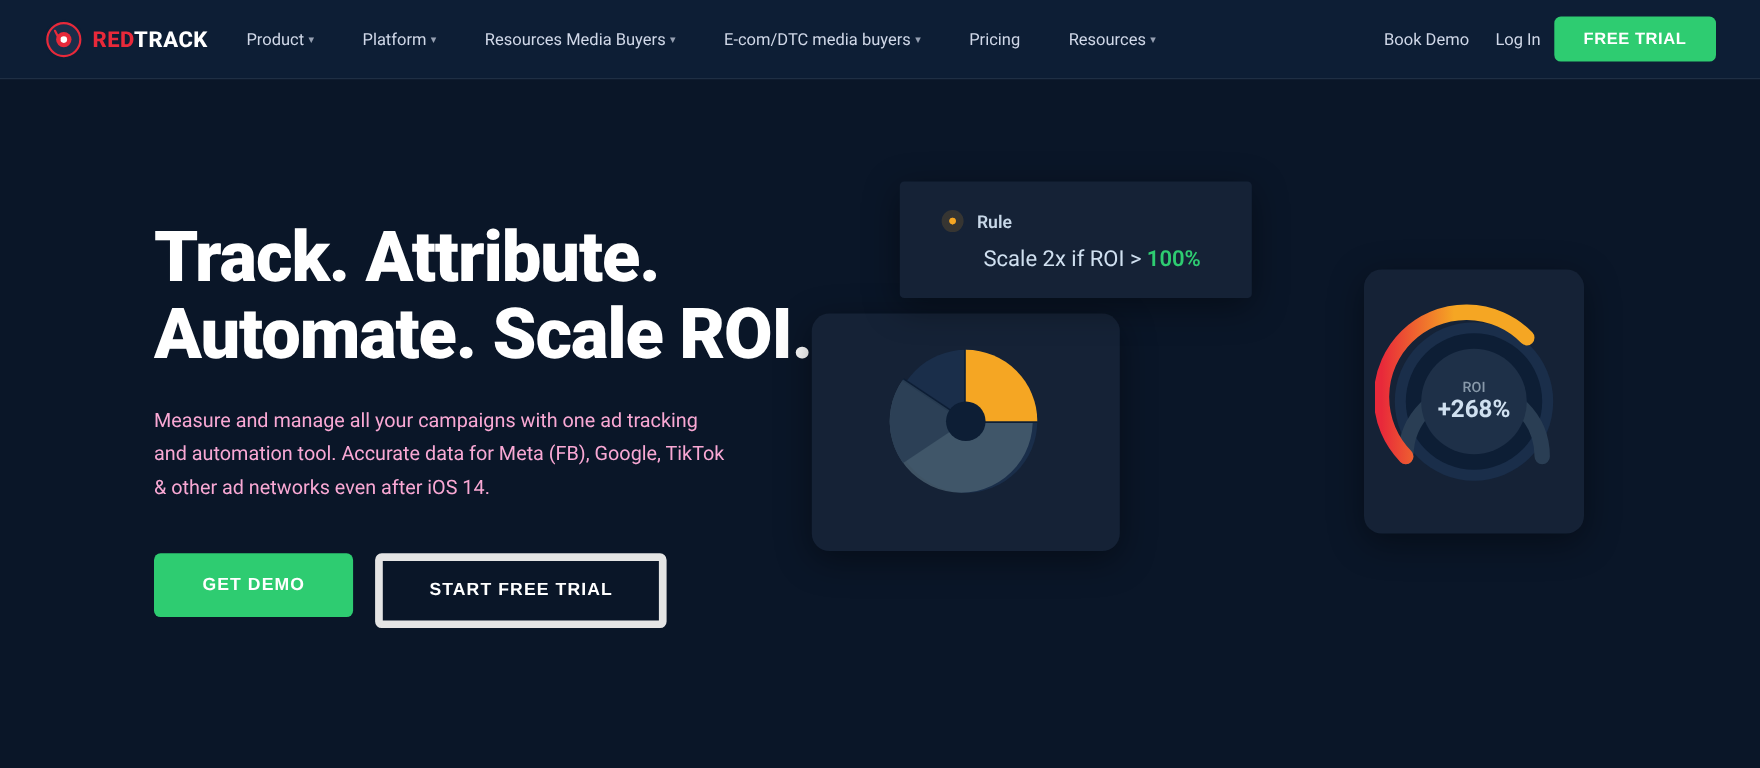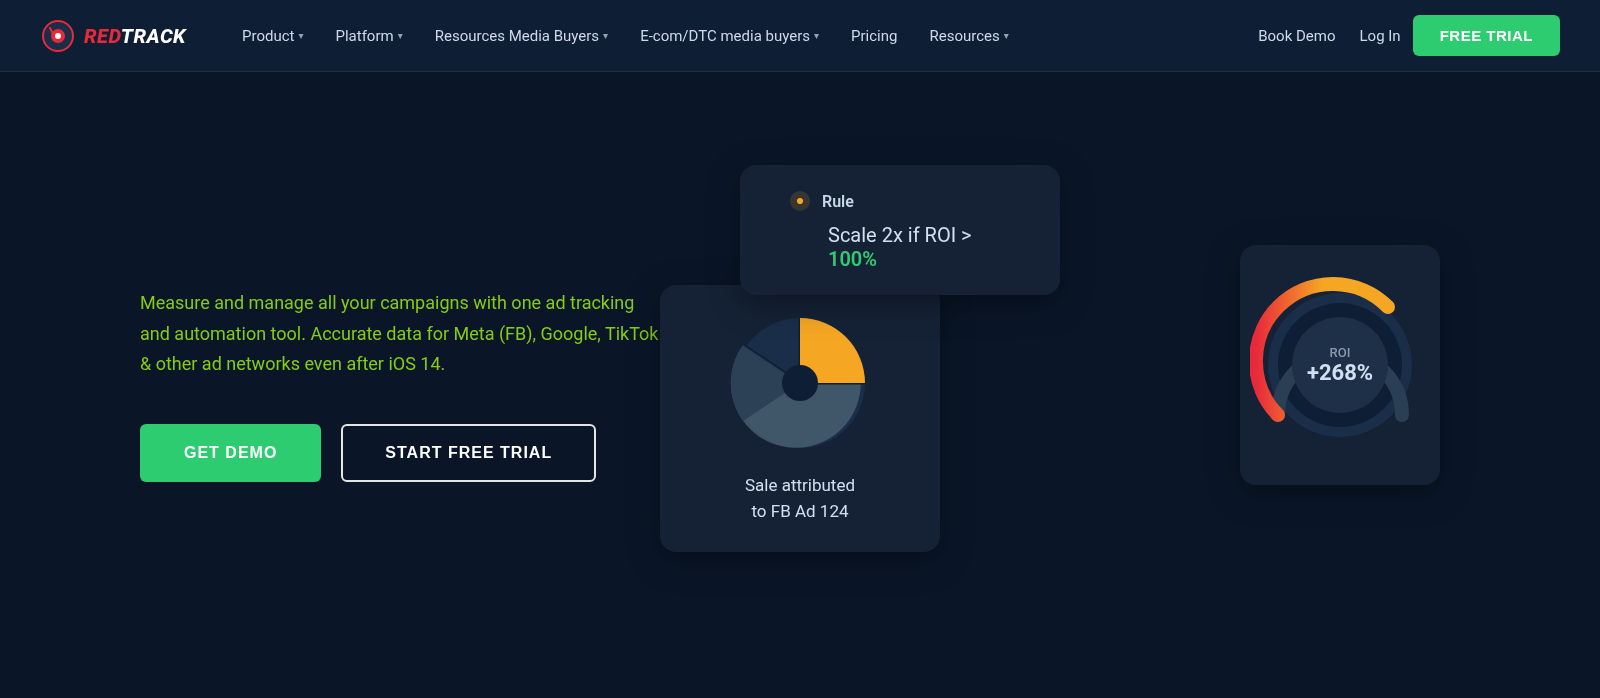--- a/index.html
+++ b/index.html
@@ -18,40 +18,39 @@
       align-items: center;
       padding: 0 40px;
       height: 72px;
       background: #0d1e35;
       border-bottom: 1px solid rgba(255,255,255,0.08);
     }
     .logo {
       display: flex;
       align-items: center;
       gap: 8px;
-      margin-right: 44px;
+      margin-right: 23px;
       flex-shrink: 0;
-      font-style: italic;
     }
     .logo-icon {
       width: 36px;
       height: 36px;
     }
     .logo-text {
       font-size: 20px;
       font-weight: 800;
       letter-spacing: 0.5px;
     }
     .logo-text span.red { color: #e8293a; }
     .logo-text span.white { color: #ffffff; }
 
     .nav-links {
       display: flex;
       align-items: center;
-      gap: 8px;
+      gap: 20px;
       flex: 1;
     }
     .nav-item {
       display: flex;
       align-items: center;
       gap: 4px;
       padding: 8px 12px;
       font-size: 15px;
       color: #d0d8e8;
       cursor: pointer;
@@ -110,21 +109,21 @@
     .hero-title {
       font-size: 64px;
       font-weight: 900;
       line-height: 1.1;
       margin-bottom: 28px;
       letter-spacing: -1px;
     }
 
     .hero-subtitle {
       font-size: 18px;
-      color: #84cc16;
+      color: #f9a8d4;
       line-height: 1.7;
       margin-bottom: 44px;
       max-width: 520px;
     }
 
     .hero-buttons {
       display: flex;
       gap: 20px;
       align-items: flex-start;
     }
@@ -144,42 +143,42 @@
 
     .btn-free-trial {
       background: transparent;
       color: #fff;
       font-weight: 700;
       font-size: 16px;
       padding: 18px 42px;
       border-radius: 6px;
       cursor: pointer;
       letter-spacing: 1px;
-      border: 2px solid #e5e5e5;
+      border: 7px solid #e5e5e5;
       text-transform: uppercase;
     }
 
     
     .hero-right {
       flex: 1;
       display: flex;
       justify-content: center;
       align-items: center;
       position: relative;
       height: 480px;
     }
 
     
     .card-rule {
       position: absolute;
       top: 20px;
       left: 80px;
       background: #152236;
-      border-radius: 16px;
-      padding: 24px 48px;
+      border-radius: 4px;
+      padding: 24px 36px;
       width: 320px;
       box-shadow: 0 8px 32px rgba(0,0,0,0.4);
       z-index: 3;
     }
     .card-rule-header {
       display: flex;
       align-items: center;
       gap: 10px;
       margin-bottom: 10px;
     }
@@ -317,20 +316,24 @@
 
   <div class="nav-right">
     <span class="nav-book-demo">Book Demo</span>
     <span class="nav-login">Log In</span>
     <button class="nav-free-trial">FREE TRIAL</button>
   </div>
 </nav>
 
 <section class="hero">
   <div class="hero-left">
+    <h1 class="hero-title">
+      <span>Track. Attribute.</span><br>
+      <span>Automate. Scale ROI.</span>
+    </h1>
     <p class="hero-subtitle">Measure and manage all your campaigns with one ad tracking and automation tool. Accurate data for Meta (FB), Google, TikTok &amp; other ad networks even after iOS 14.</p>
     <div class="hero-buttons">
       <button class="btn-get-demo">GET DEMO</button>
       <button class="btn-free-trial">START FREE TRIAL</button>
     </div>
   </div>
 
   <div class="hero-right">
 
     <div class="card-rule">
@@ -357,24 +360,20 @@
         <line x1="70" y1="70" x2="70" y2="5" stroke="#0d1e35" stroke-width="3"></line>
         <line x1="70" y1="70" x2="13" y2="32" stroke="#0d1e35" stroke-width="3"></line>
         <line x1="70" y1="70" x2="135" y2="70" stroke="#0d1e35" stroke-width="3"></line>
 
         <path d="M70 70 L135 70 A65 65 0 0 0 70 5 Z" fill="#f5a623"></path>
 
         <path d="M70 70 L13 32 A65 65 0 0 0 13 108 Z" fill="#2a3e54" opacity="0.9"></path>
 
         <circle cx="70" cy="70" r="18" fill="#0d1e35"></circle>
       </svg>
-      <div class="card-pie-label">
-        <span>Sale attributed</span><br>
-        <span>to FB Ad 124</span>
-      </div>
     </div>
 
     <div class="card-roi">
       <div class="roi-gauge">
         <svg width="180" height="180" viewBox="0 0 180 180">
 
           <circle cx="90" cy="90" r="72" fill="#1a2e4a"></circle>
           <circle cx="90" cy="90" r="62" fill="#0d1e35"></circle>
 
           <path d="M 28 140 A 62 62 0 1 1 152 140" stroke="#2a3e54" stroke-width="14" fill="none" stroke-linecap="round"></path>

